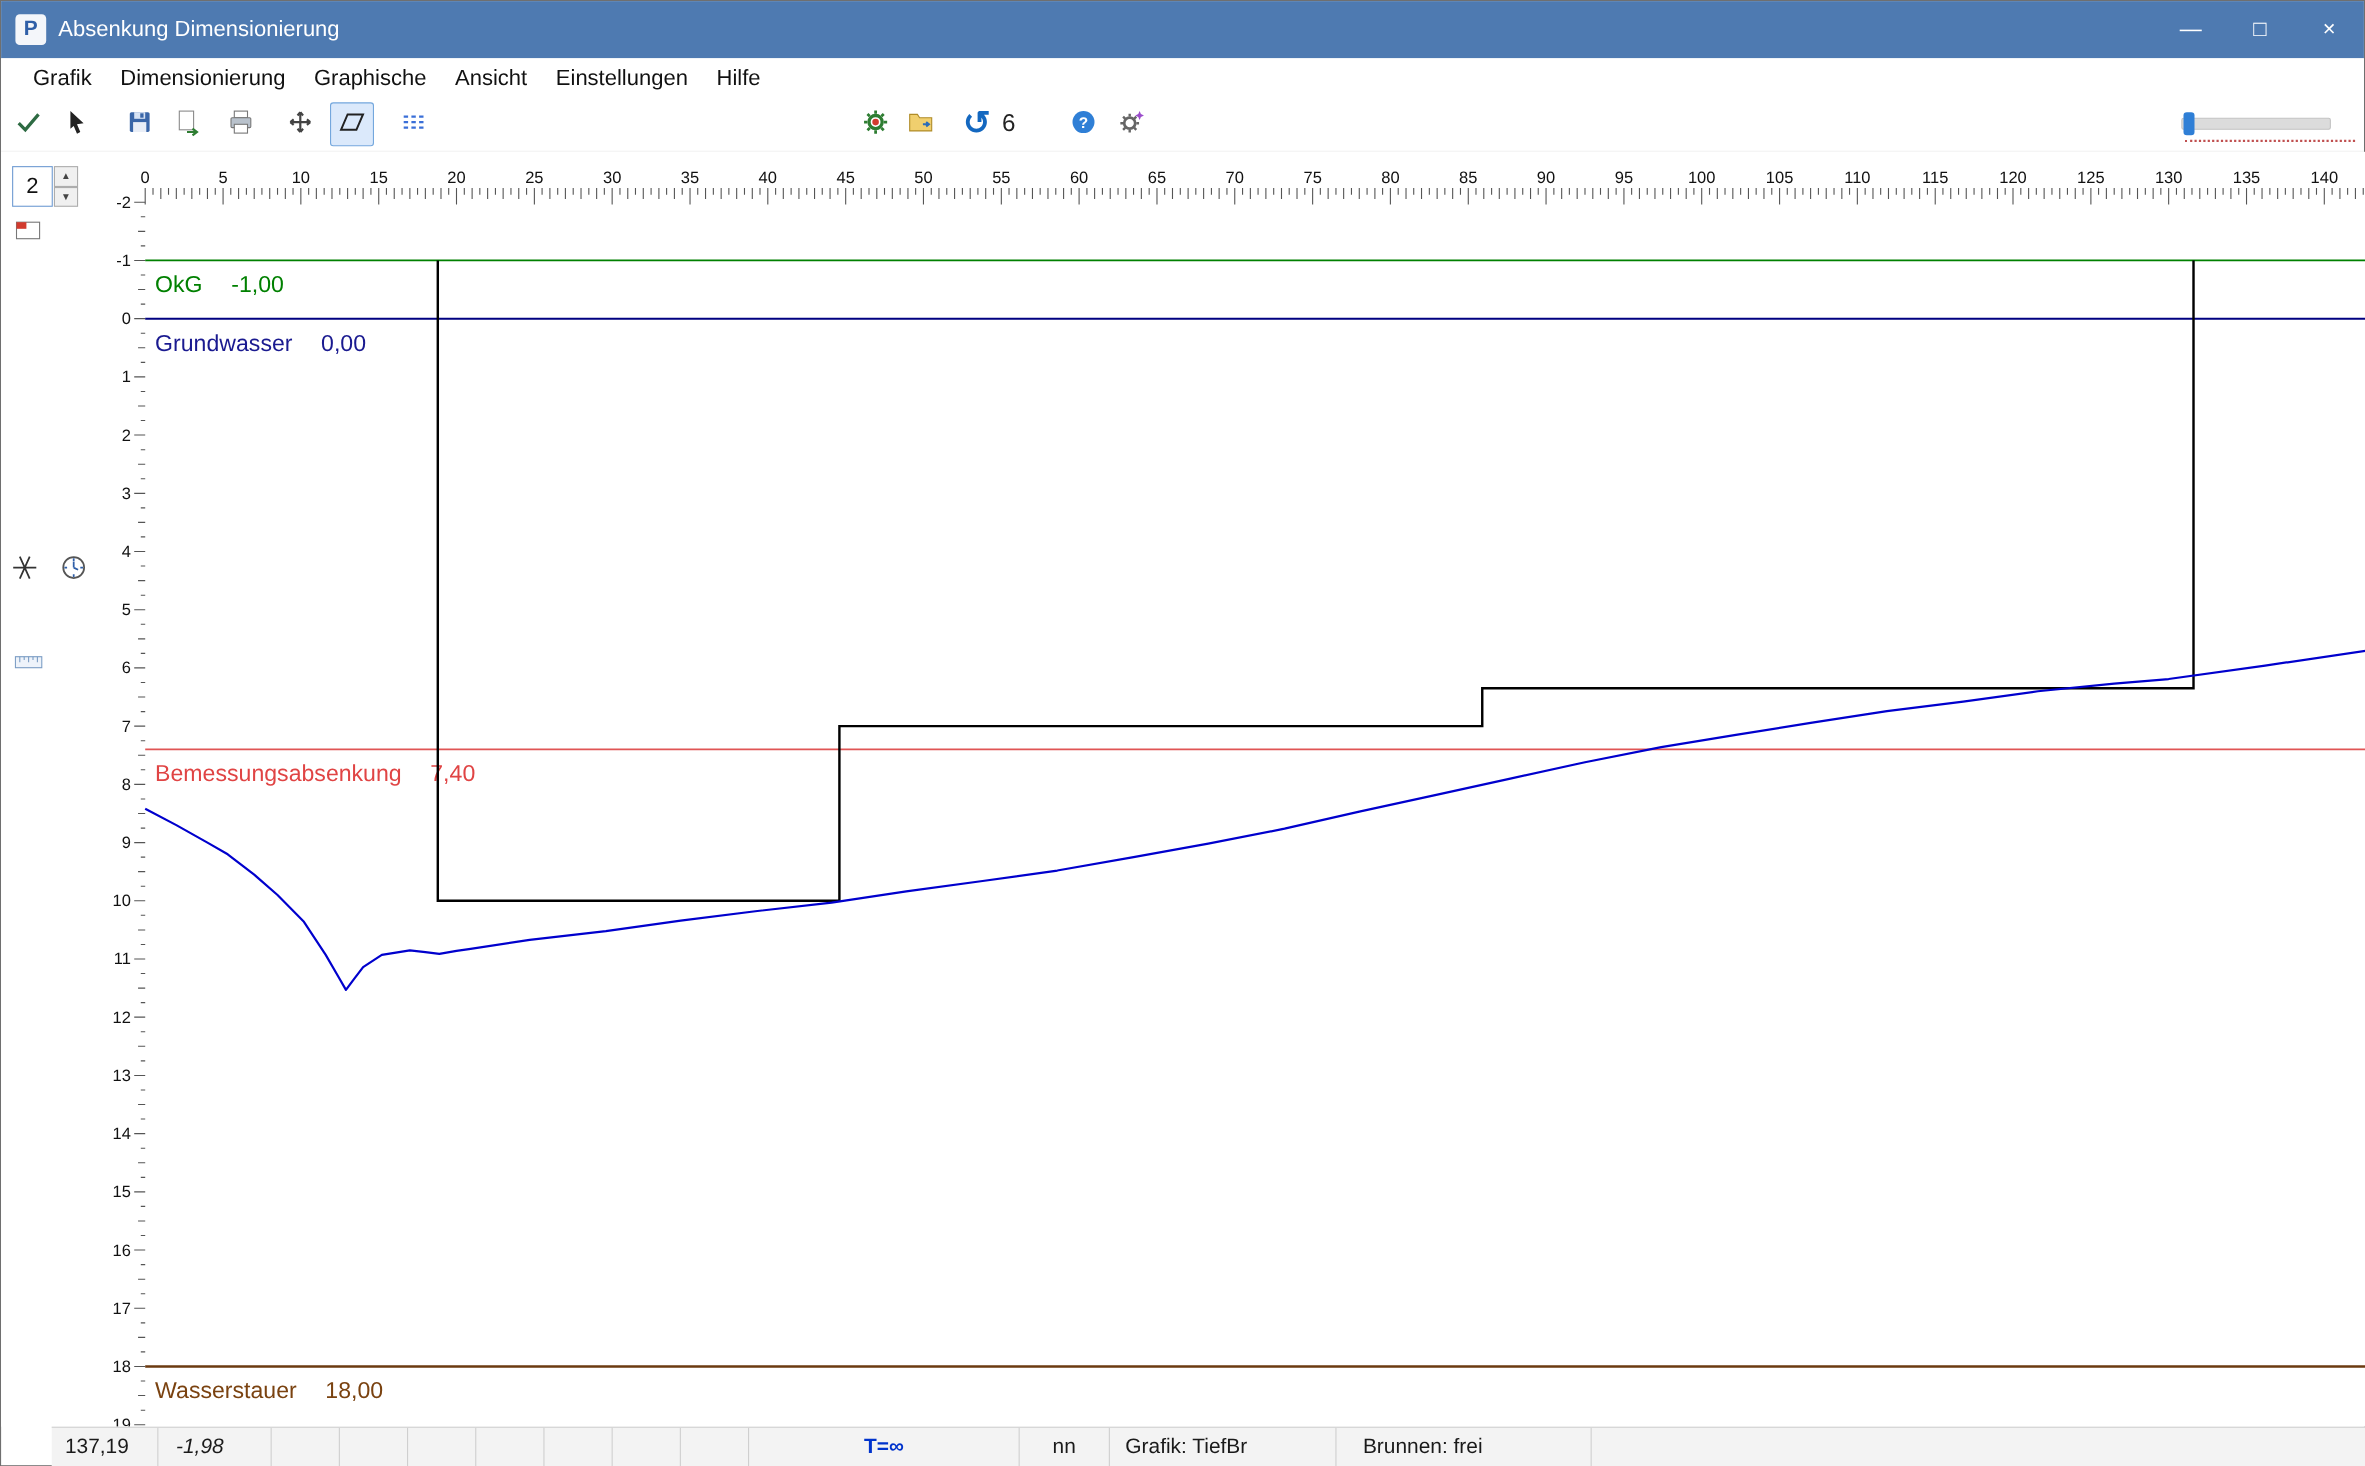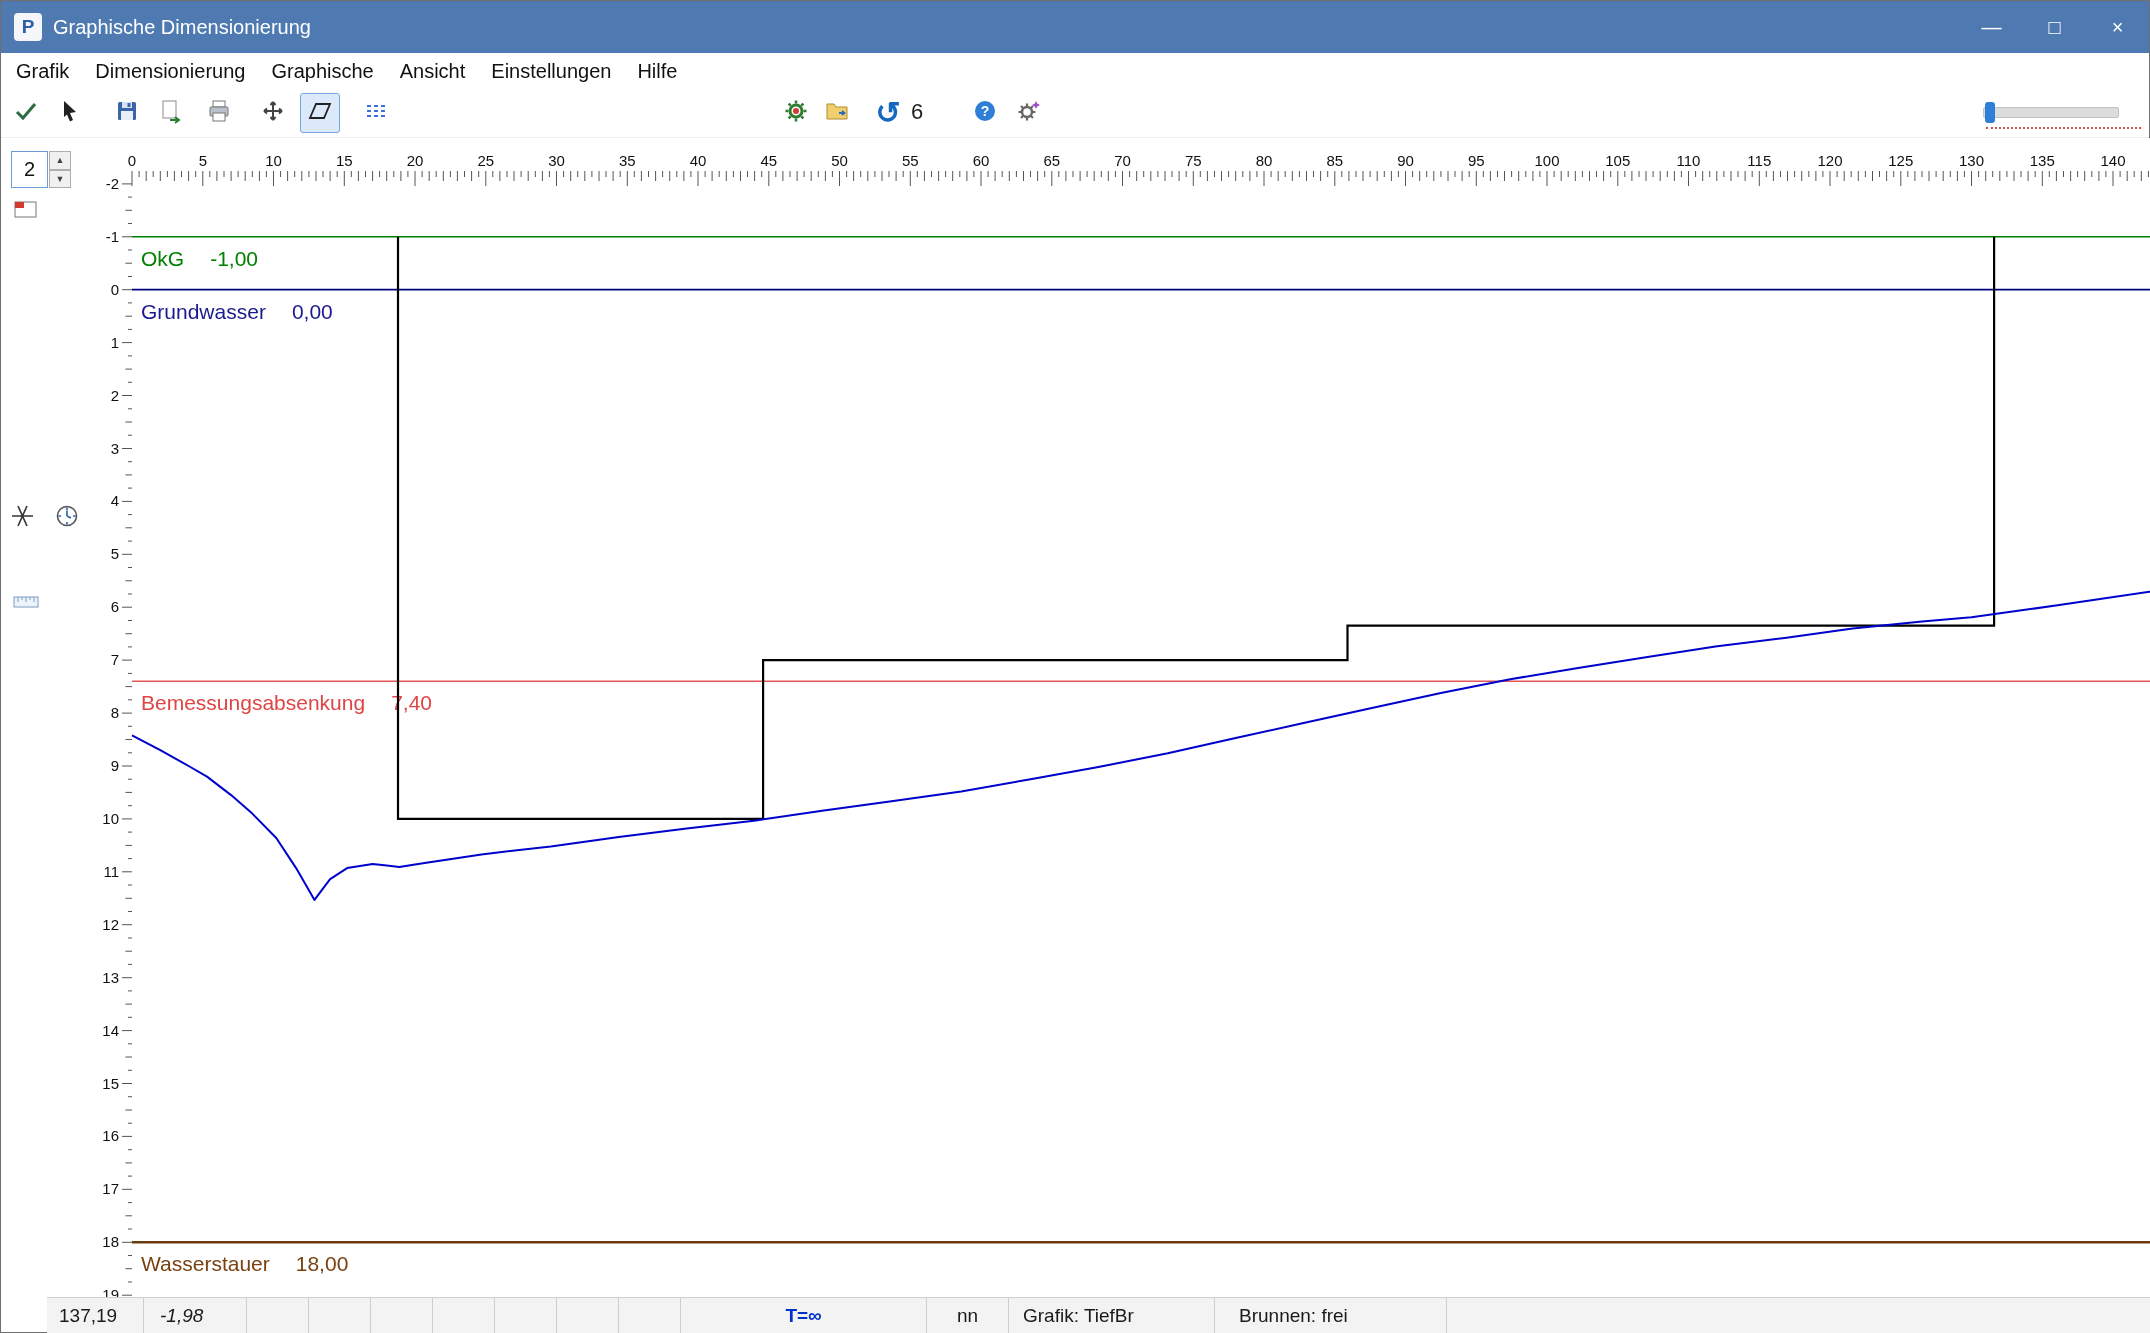--- a/index.html
+++ b/index.html
@@ -13,21 +13,21 @@
   .app-icon { width:28px; height:28px; margin-left:13px; background:#f4f6fa; border-radius:4px;
     display:flex; align-items:center; justify-content:center; color:#2f5fa8;
     font-weight:bold; font-size:19px; }
   .title-text { margin-left:11px; font-size:20px; }
   .win-controls { margin-left:auto; display:flex; height:100%; }
   .win-btn { width:63px; height:100%; display:flex; align-items:center; justify-content:center;
     font-size:20px; color:#fff; cursor:default; }
 
   
   .menubar { position:absolute; left:0; top:52px; width:100%; height:36px; background:#fff;
-    display:flex; align-items:center; font-size:20px; color:#111; padding-left:2px; }
+    display:flex; align-items:center; font-size:20px; color:#111; padding-left:16px; }
   .menu-item { padding:0 13px; line-height:36px; }
 
   
   .toolbar { position:absolute; left:0; top:88px; width:100%; height:49px; background:#fff;
     border-bottom:1px solid #f0f0f0; }
   .tbtn { position:absolute; top:4px; width:40px; height:40px; display:flex;
     align-items:center; justify-content:center; border:1px solid transparent; border-radius:3px; }
   .tbtn.active { background:#dbe9fb; border:1px solid #74a7dd; }
   .tbtn svg { width:26px; height:26px; }
   .refresh-glyph { font-size:30px; font-weight:bold; color:#1468c0; line-height:26px; }
@@ -65,21 +65,21 @@
   .sb-center { text-align:center; }
   .sb-accent { color:#0033cc; font-weight:bold; }
 </style>
 </head>
 <body>
 
 <div class="window">
 
   <div class="titlebar">
     <div class="app-icon">P</div>
-    <div class="title-text">Graphische Dimensionierung</div>
+    <div class="title-text">Absenkung Dimensionierung</div>
     <div class="win-controls">
       <div class="win-btn">—</div>
       <div class="win-btn">□</div>
       <div class="win-btn">×</div>
     </div>
   </div>
 
   <div class="menubar">
     <span class="menu-item">Grafik</span>
     <span class="menu-item">Dimensionierung</span>

